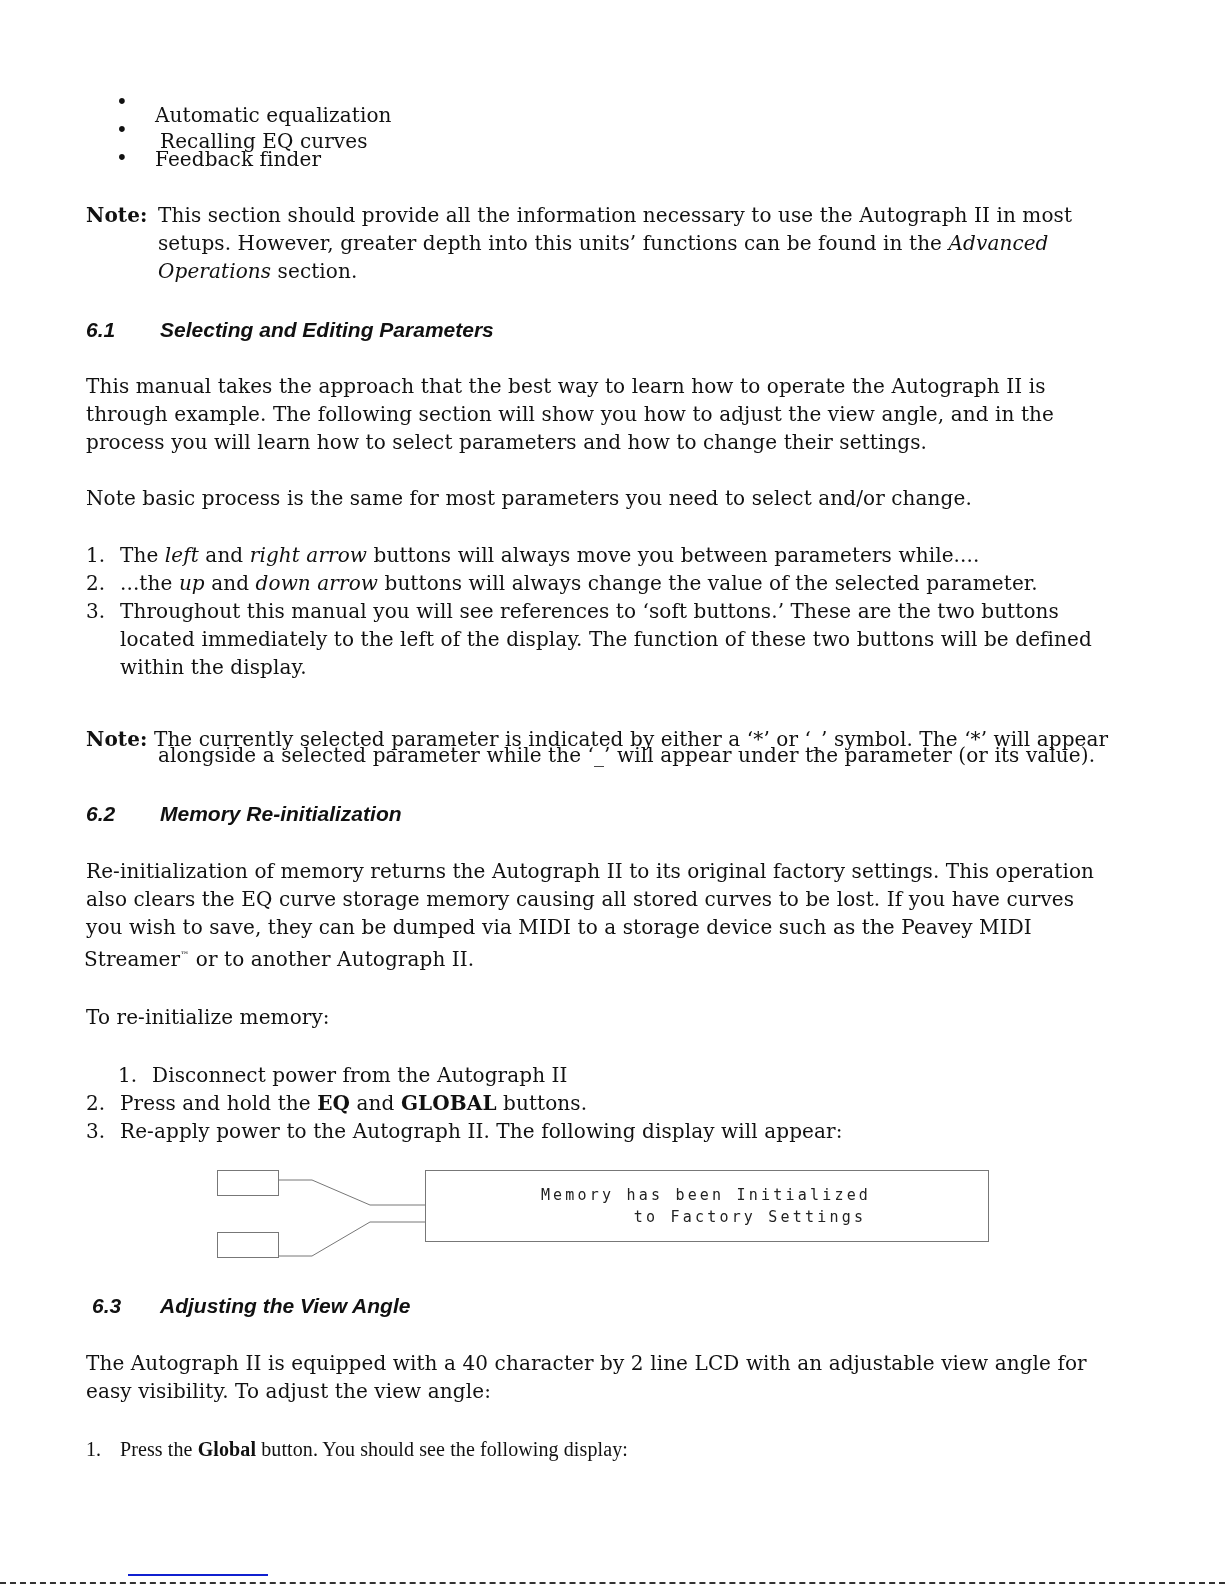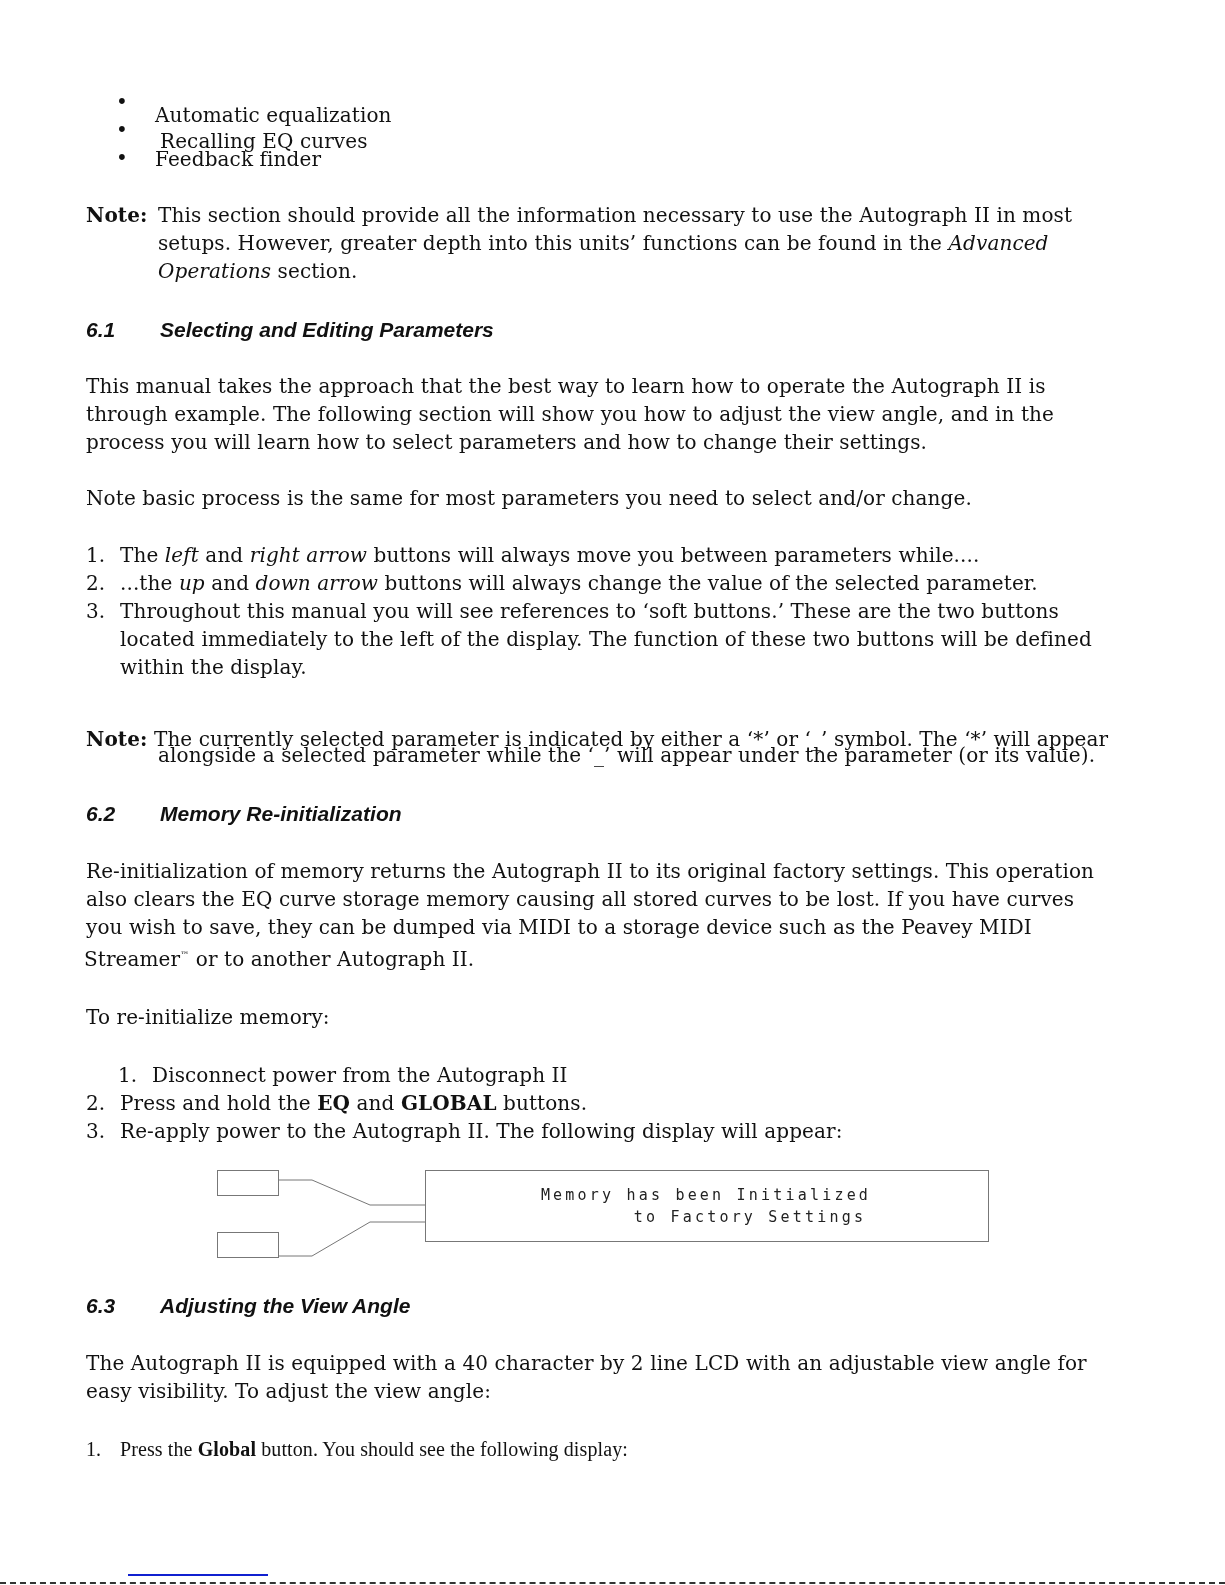--- a/index.html
+++ b/index.html
@@ -104,21 +104,21 @@
   <div class="soft" style="left:217px;top:1232px;"></div>
   <svg style="position:absolute;left:0;top:0;" width="1225" height="1585">
     <polyline points="278,1180 312,1180 370,1205 425,1205" fill="none" stroke="#777" stroke-width="1"></polyline>
     <polyline points="278,1256 312,1256 370,1222 425,1222" fill="none" stroke="#777" stroke-width="1"></polyline>
   </svg>
   <div class="lcd-frame" style="left:425px;top:1170px;width:562px;height:70px;"></div>
   <div class="lcd-text" style="left:425px;top:1184px;">Memory has been Initialized</div>
   <div class="lcd-text" style="left:425px;top:1206px;padding-left:44px;">to Factory Settings</div>
 </div>
 
-<div class="h" style="left:86px;top:1294px;">6.3</div>
+<div class="h" style="left:92px;top:1294px;">6.3</div>
 <div class="h" style="left:160px;top:1294px;">Adjusting the View Angle</div>
 
 <div class="t" style="left:86px;top:1349px;">The Autograph II is equipped with a 40 character by 2 line LCD with an adjustable view angle for</div>
 <div class="t" style="left:86px;top:1377px;">easy visibility. To adjust the view angle:</div>
 
 <div class="t" style="left:86px;top:1435px;font-family:Liberation Serif, serif;">
   <span class="num">1.</span><span>Press the </span><b>Global</b><span> button. You should see the following display:</span>
 </div>
 
 <div class="bluebar"></div>

